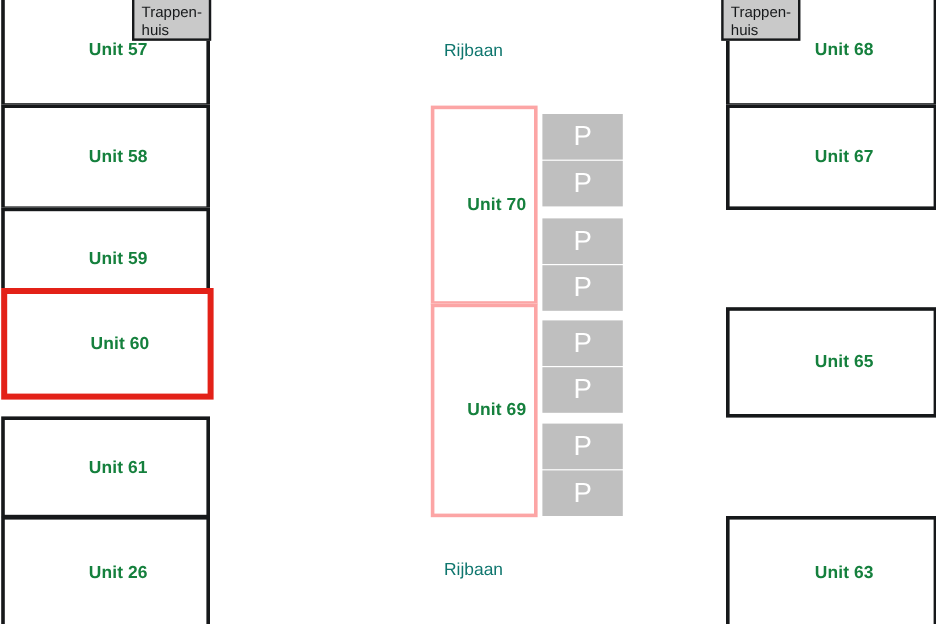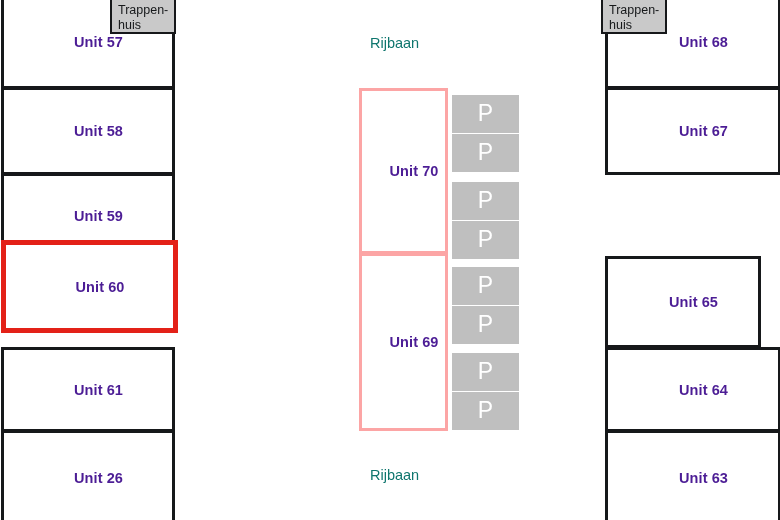--- a/index.html
+++ b/index.html
@@ -23,21 +23,21 @@
     box-sizing: border-box;
     background: #ffffff;
     border: 3px solid #16181a;
     display: flex;
     align-items: center;
     justify-content: center;
   }
   .unit-label {
     font-size: 14.5px;
     font-weight: bold;
-    color: #4c1d95;
+    color: #15803d;
     letter-spacing: 0.1px;
     white-space: nowrap;
     padding-left: 21px;
   }
 
   
   .col-unit {
     border-top-width: 3px;
     border-bottom-width: 3px;
   }
@@ -164,25 +164,22 @@
   </div>
 
   <div class="roadway" style="left:370px; top:467px;">Rijbaan</div>
 
   <div class="unit col-unit" style="left:605px; top:-6px; width:176px; height:95px;">
     <span class="unit-label">Unit 68</span>
   </div>
   <div class="unit col-unit" style="left:605px; top:87px; width:176px; height:88px;">
     <span class="unit-label">Unit 67</span>
   </div>
-  <div class="unit col-unit" style="left:605px; top:256px; width:156px; height:92px;align-items:center;">
+  <div class="unit col-unit" style="left:605px; top:256px; width:176px; height:92px;align-items:center;">
     <span class="unit-label">Unit 65</span>
-  </div>
-  <div class="unit col-unit" style="left:605px; top:347px; width:176px; height:85px;">
-    <span class="unit-label">Unit 64</span>
   </div>
   <div class="unit col-unit" style="left:605px; top:430px; width:176px; height:95px;">
     <span class="unit-label">Unit 63</span>
   </div>
 
   <div class="stairwell" style="left:601px; top:-2px; width:66px; height:36px;">
     <span class="stairwell-label">Trappen-
 huis</span>
   </div>
 

